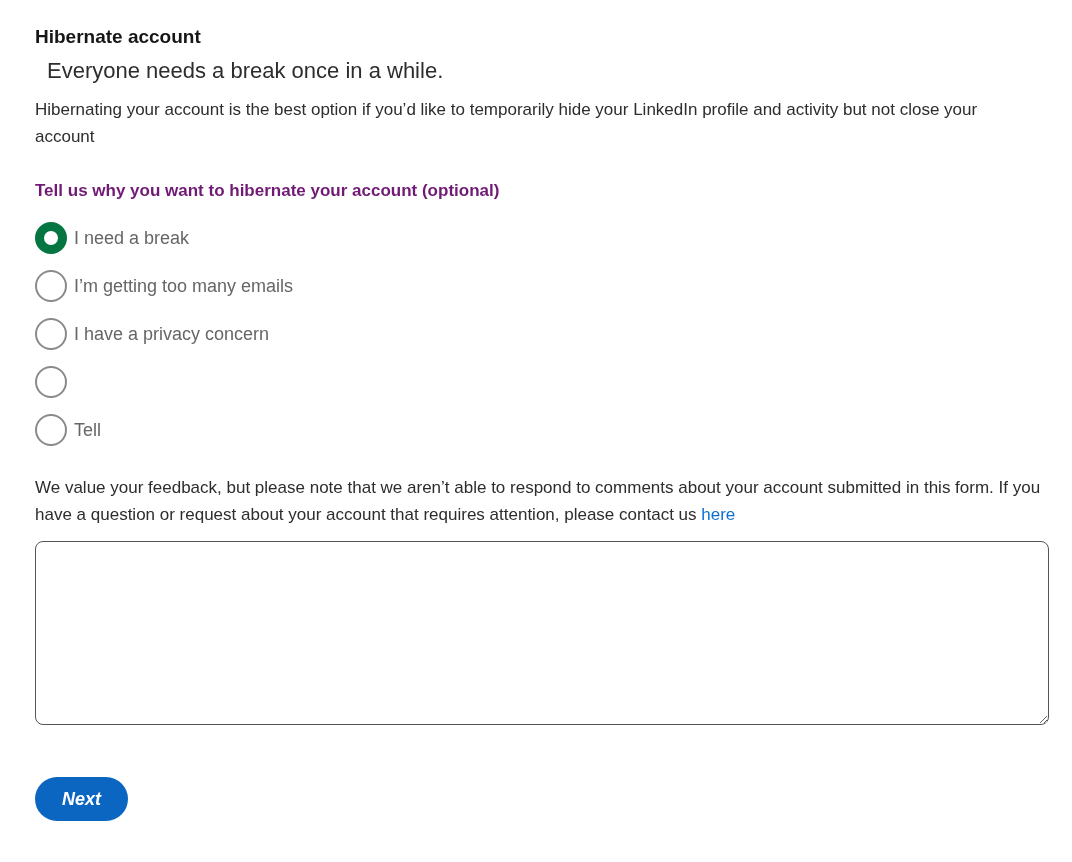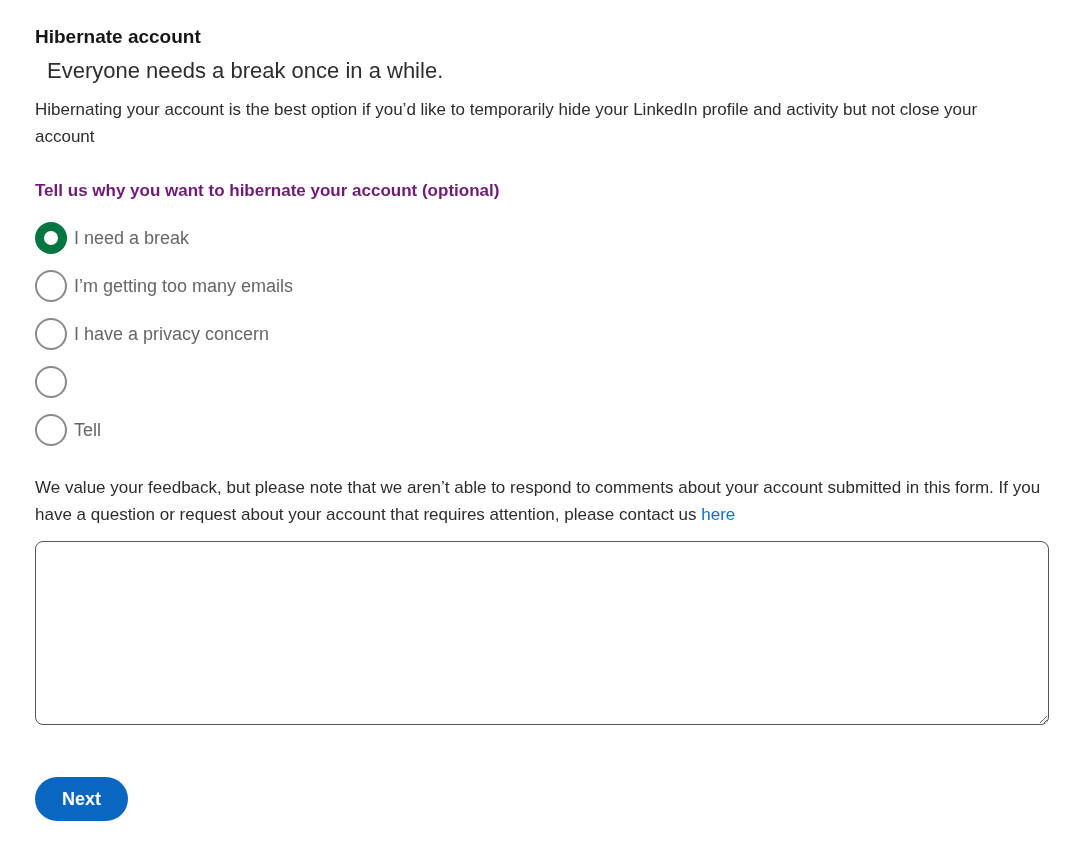--- a/index.html
+++ b/index.html
@@ -112,20 +112,21 @@
     border-radius:24px;
     font-family:"Liberation Sans", sans-serif;
     font-size:18px;
     font-weight:bold;
     padding:10px 27px;
     height:44px;
     cursor:pointer;
     display:inline-flex;
     align-items:center;
     justify-content:center;
+    font-style:italic;
   }
 </style>
 </head>
 <body>
 
 <div class="container">
 
   <h1 class="page-title">Hibernate account</h1>
 
   <p class="subtitle">Everyone needs a break once in a while.</p>

